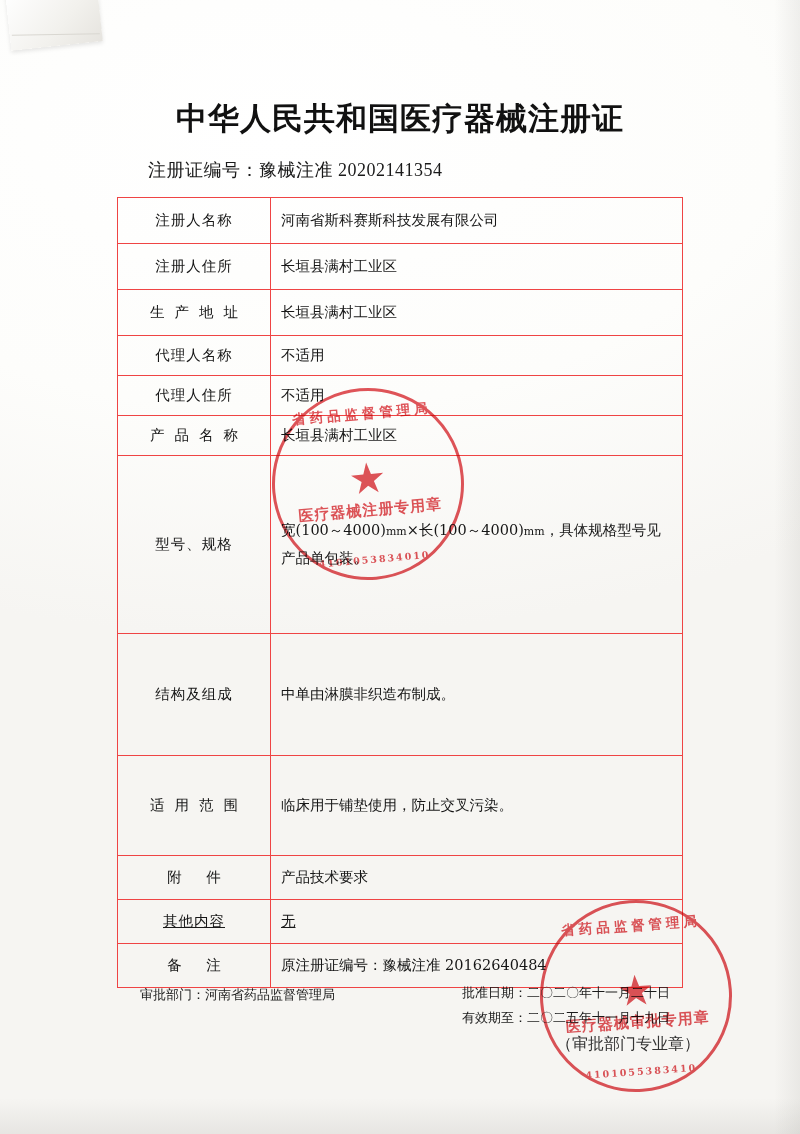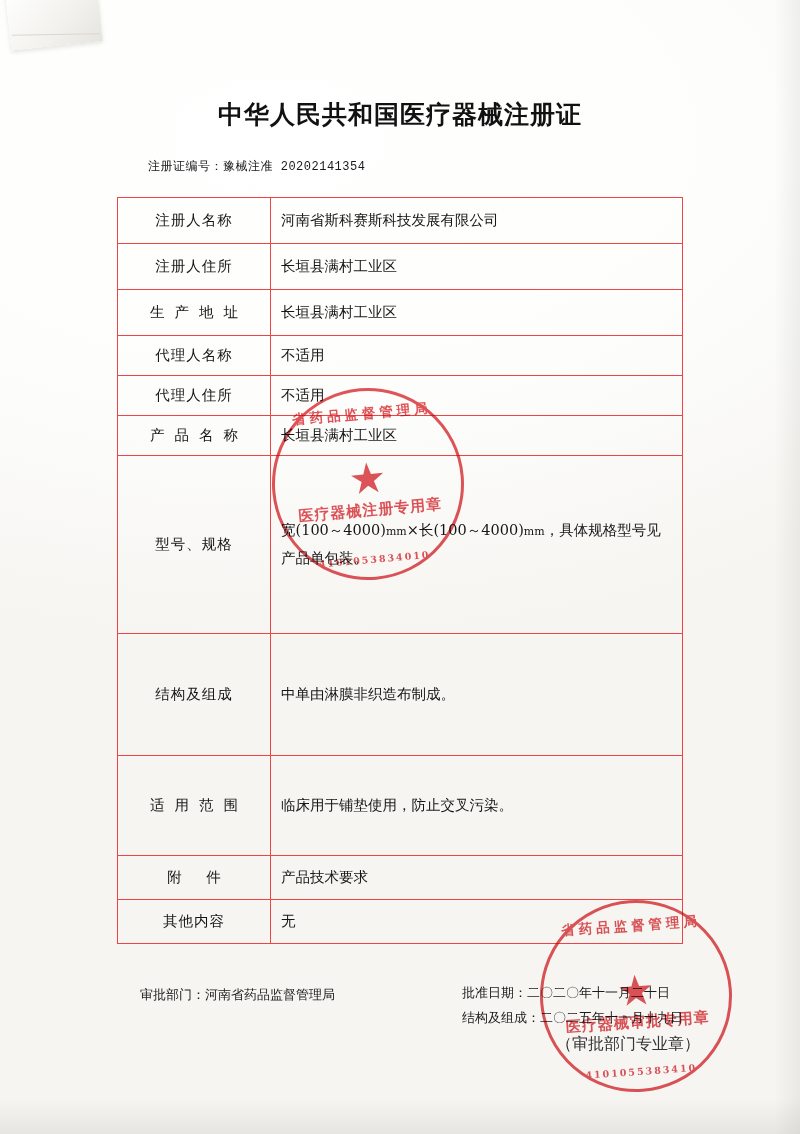--- a/index.html
+++ b/index.html
@@ -64,31 +64,31 @@
   }
 
   .title {
     position: absolute;
     top: 98px;
     left: 0;
     width: 800px;
     text-align: center;
     font-family: "DejaVu Serif", "Liberation Serif", serif;
     font-weight: bold;
-    font-size: 25px;
+    font-size: 31px;
     letter-spacing: 1px;
     color: #111;
   }
 
   .cert-no {
     position: absolute;
     top: 158px;
     left: 148px;
-    font-size: 12px;
-    font-family: Liberation Mono, monospace;
+    font-size: 18px;
+    font-family: Liberation Serif, serif;
     color: #1a1a1a;
     letter-spacing: 0.5px;
   }
 
   table.main {
     position: absolute;
     top: 197px;
     left: 117px;
     width: 566px;
     border-collapse: collapse;
@@ -274,34 +274,38 @@
           <td class="value">中单由淋膜非织造布制成。</td>
         </tr>
         <tr style="height: 100px;">
           <td class="label spread">适用范围</td>
           <td class="value">临床用于铺垫使用，防止交叉污染。</td>
         </tr>
         <tr style="height: 44px;">
           <td class="label spread">附 件</td>
           <td class="value">产品技术要求</td>
         </tr>
-        <tr style="height: 44px;">
+        <tr style="height: 44px; text-decoration: underline;">
           <td class="label">其他内容</td>
           <td class="value">无</td>
+        </tr>
+        <tr style="height: 44px;">
+          <td class="label spread">备 注</td>
+          <td class="value">原注册证编号：豫械注准 20162640484</td>
         </tr>
       </tbody>
   </table>
 
   <div class="footer">
     <div class="dept">审批部门：河南省药品监督管理局</div>
     <div class="approve-date">
       <span>批准日期：</span><span>二〇二〇年十一月二十日</span>
     </div>
     <div class="valid-date">
-      <span>结构及组成：</span><span>二〇二五年十一月十九日</span>
+      <span>有效期至：</span><span>二〇二五年十一月十九日</span>
     </div>
     <div class="seal-note">（审批部门专业章）</div>
   </div>
 
   <div class="seal" id="seal1">
     <div class="arc-top">省药品监督管理局</div>
     <div class="star">★</div>
     <div class="center-text">医疗器械注册专用章</div>
     <div class="arc-bottom">4101053834010</div>
   </div>

